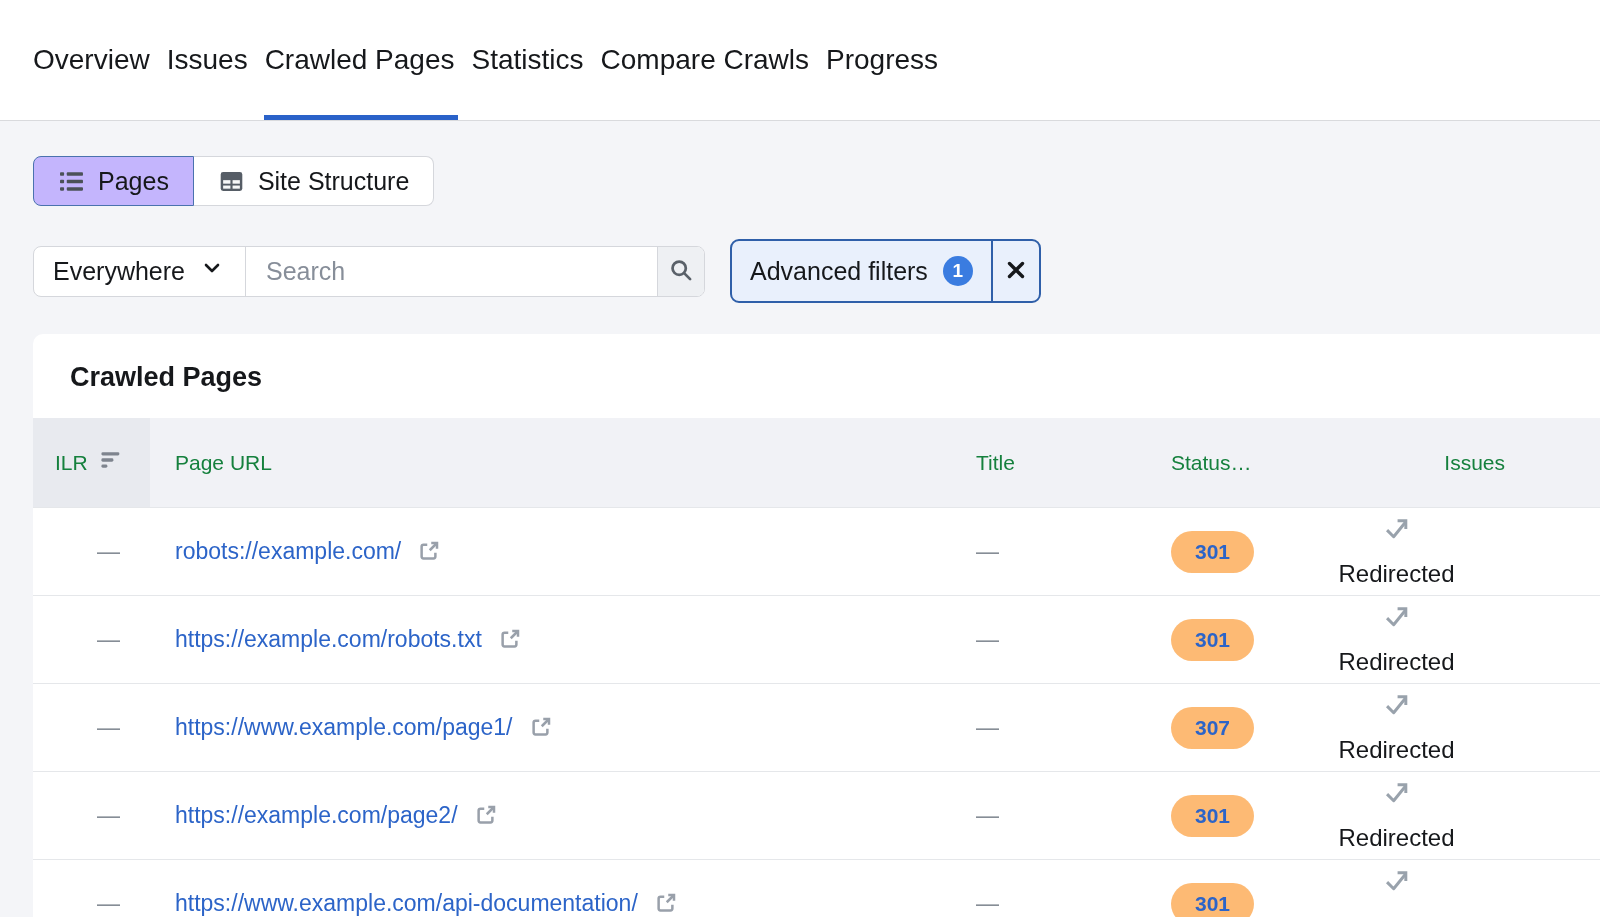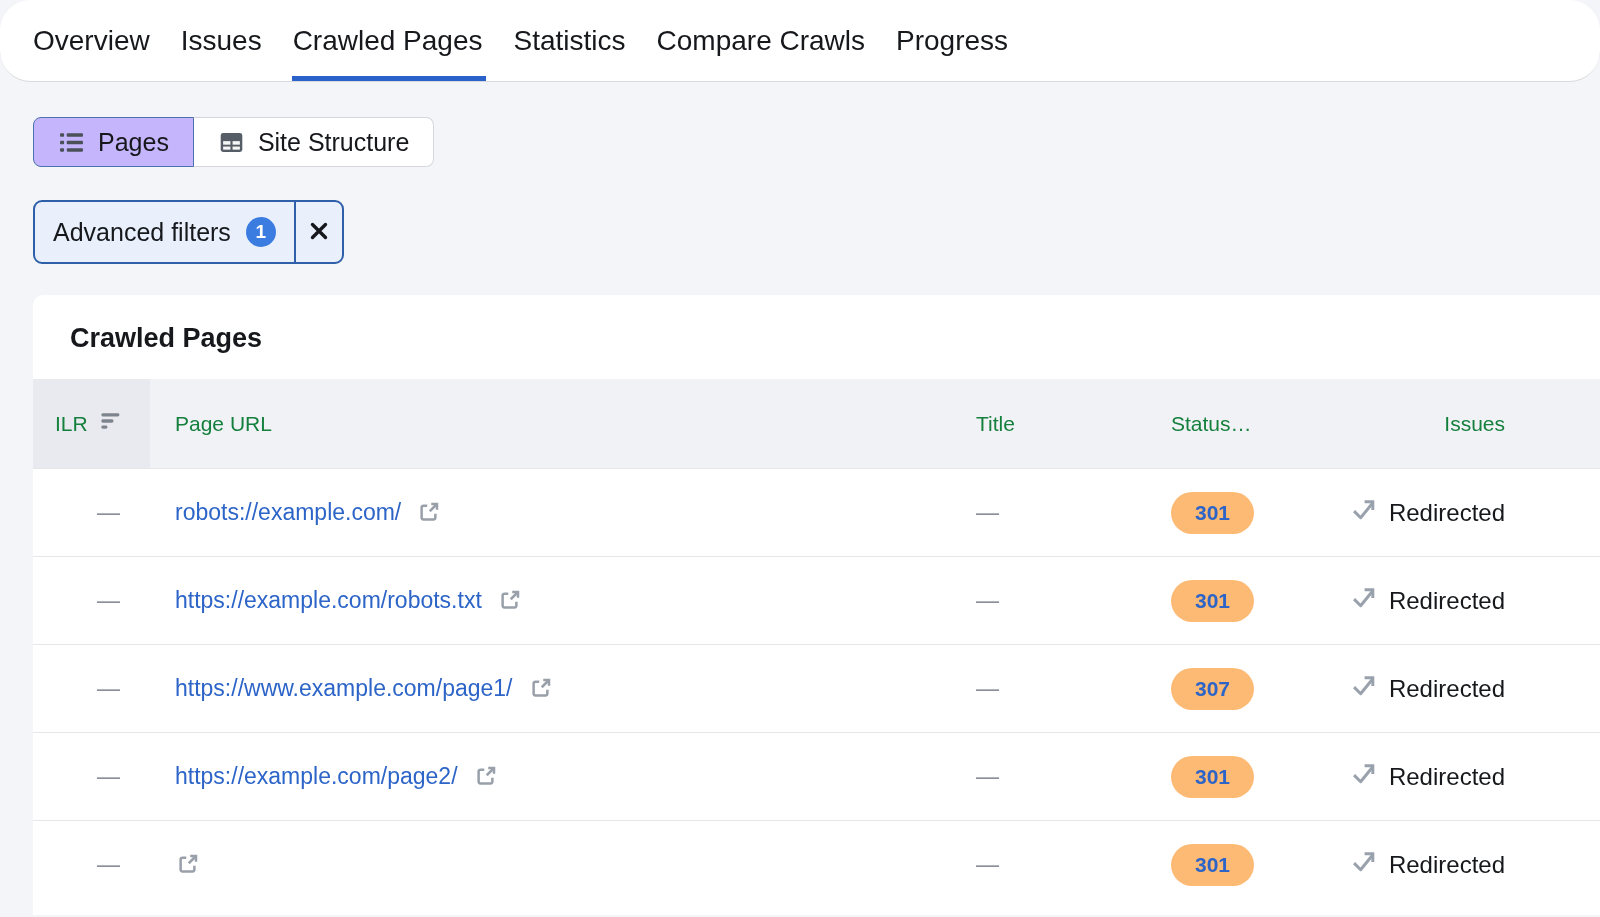--- a/index.html
+++ b/index.html
@@ -6,27 +6,26 @@
   html, body { width: 1600px; height: 917px; overflow: hidden; }
   body {
     font-family: "Liberation Sans", sans-serif;
     background: #f4f5f8;
     color: #16181b;
   }
 
   
   .topnav {
     background: #ffffff;
-    height: 82px;
+    height: 121px;
     border-bottom: 1px solid #d9dadd;
     display: flex;
     align-items: stretch;
     padding-left: 33px;
-    gap: 31px;
-    border-radius: 31px;
+    gap: 17px;
   }
   .tab {
     display: flex;
     align-items: center;
     font-size: 28px;
     font-weight: 500;
     color: #16181b;
     position: relative;
     cursor: pointer;
     white-space: nowrap;
@@ -233,20 +232,21 @@
   }
   .cell-issues {
     display: flex;
     align-items: center;
     justify-content: flex-end;
     gap: 12px;
     padding-right: 95px;
     font-size: 24px;
     color: #16181b;
     white-space: nowrap;
+    flex-direction: column;
   }
   .cell-issues svg { flex: none; }
 </style>
 </head>
 <body>
 
 
 
 
 <nav class="topnav">
@@ -282,20 +282,39 @@
         <rect x="3.8" y="13" width="5.4" height="2.3" fill="#ffffff" opacity="0.95"></rect>
         <rect x="10.8" y="13" width="5.4" height="2.3" fill="#ffffff" opacity="0.95"></rect>
       </svg>
     </span>
     <span>Site Structure</span>
   </div>
 </div>
 
 
 <div class="filter-row">
+  <div class="search-group">
+    <div class="scope">
+      <span>Everywhere</span>
+      <span>
+        <svg width="24" height="24" viewBox="0 0 20 20" fill="none">
+          <path d="M5 7.5 L10 12.5 L15 7.5" stroke="#16181b" stroke-width="2.2" stroke-linecap="round" stroke-linejoin="round"></path>
+        </svg>
+      </span>
+    </div>
+    <input class="search-input" type="text" placeholder="Search" style="">
+    <button class="search-btn">
+      <span>
+        <svg width="26" height="26" viewBox="0 0 20 20" fill="none">
+          <circle cx="8.6" cy="8.6" r="5.1" stroke="#5a6169" stroke-width="2.1"></circle>
+          <path d="M12.6 12.6 L17 17" stroke="#5a6169" stroke-width="2.1" stroke-linecap="round"></path>
+        </svg>
+      </span>
+    </button>
+  </div>
 
   <div class="advanced-group">
     <div class="advanced-main">
       <span>Advanced filters</span>
       <span class="badge">1</span>
     </div>
     <button class="advanced-close">
       <span>
         <svg width="26" height="26" viewBox="0 0 20 20" fill="none">
           <path d="M5 5 L15 15 M15 5 L5 15" stroke="#16181b" stroke-width="2.6" stroke-linecap="round"></path>
@@ -432,20 +451,21 @@
           <path d="M10.8 4.2 H16.9 V10.3" stroke="#99a2ac" stroke-width="2.2"></path>
         </svg>
       </span>
       <span>Redirected</span>
     </div>
   </div>
 
   <div class="trow">
     <div class="cell-ilr">—</div>
     <div class="cell-url">
+      <a class="url-link">https://www.example.com/api-documentation/</a>
       <span class="ext-icon">
         <svg width="25" height="25" viewBox="0 0 20 20" fill="none">
           <path d="M9 4.5 H6 Q4.5 4.5 4.5 6 V14 Q4.5 15.5 6 15.5 H14 Q15.5 15.5 15.5 14 V11" stroke="#99a0aa" stroke-width="2"></path>
           <path d="M11 9 L16.6 3.4" stroke="#99a0aa" stroke-width="2"></path>
           <path d="M12.2 3.2 H16.8 V7.8" stroke="#99a0aa" stroke-width="2"></path>
         </svg>
       </span>
     </div>
     <div class="cell-title">—</div>
     <div class="cell-status">

